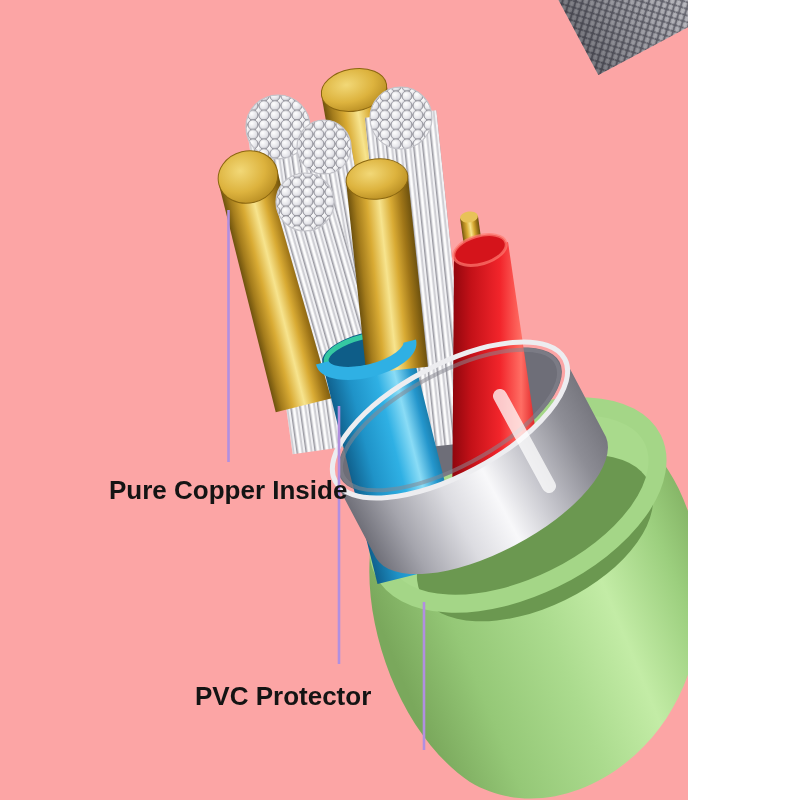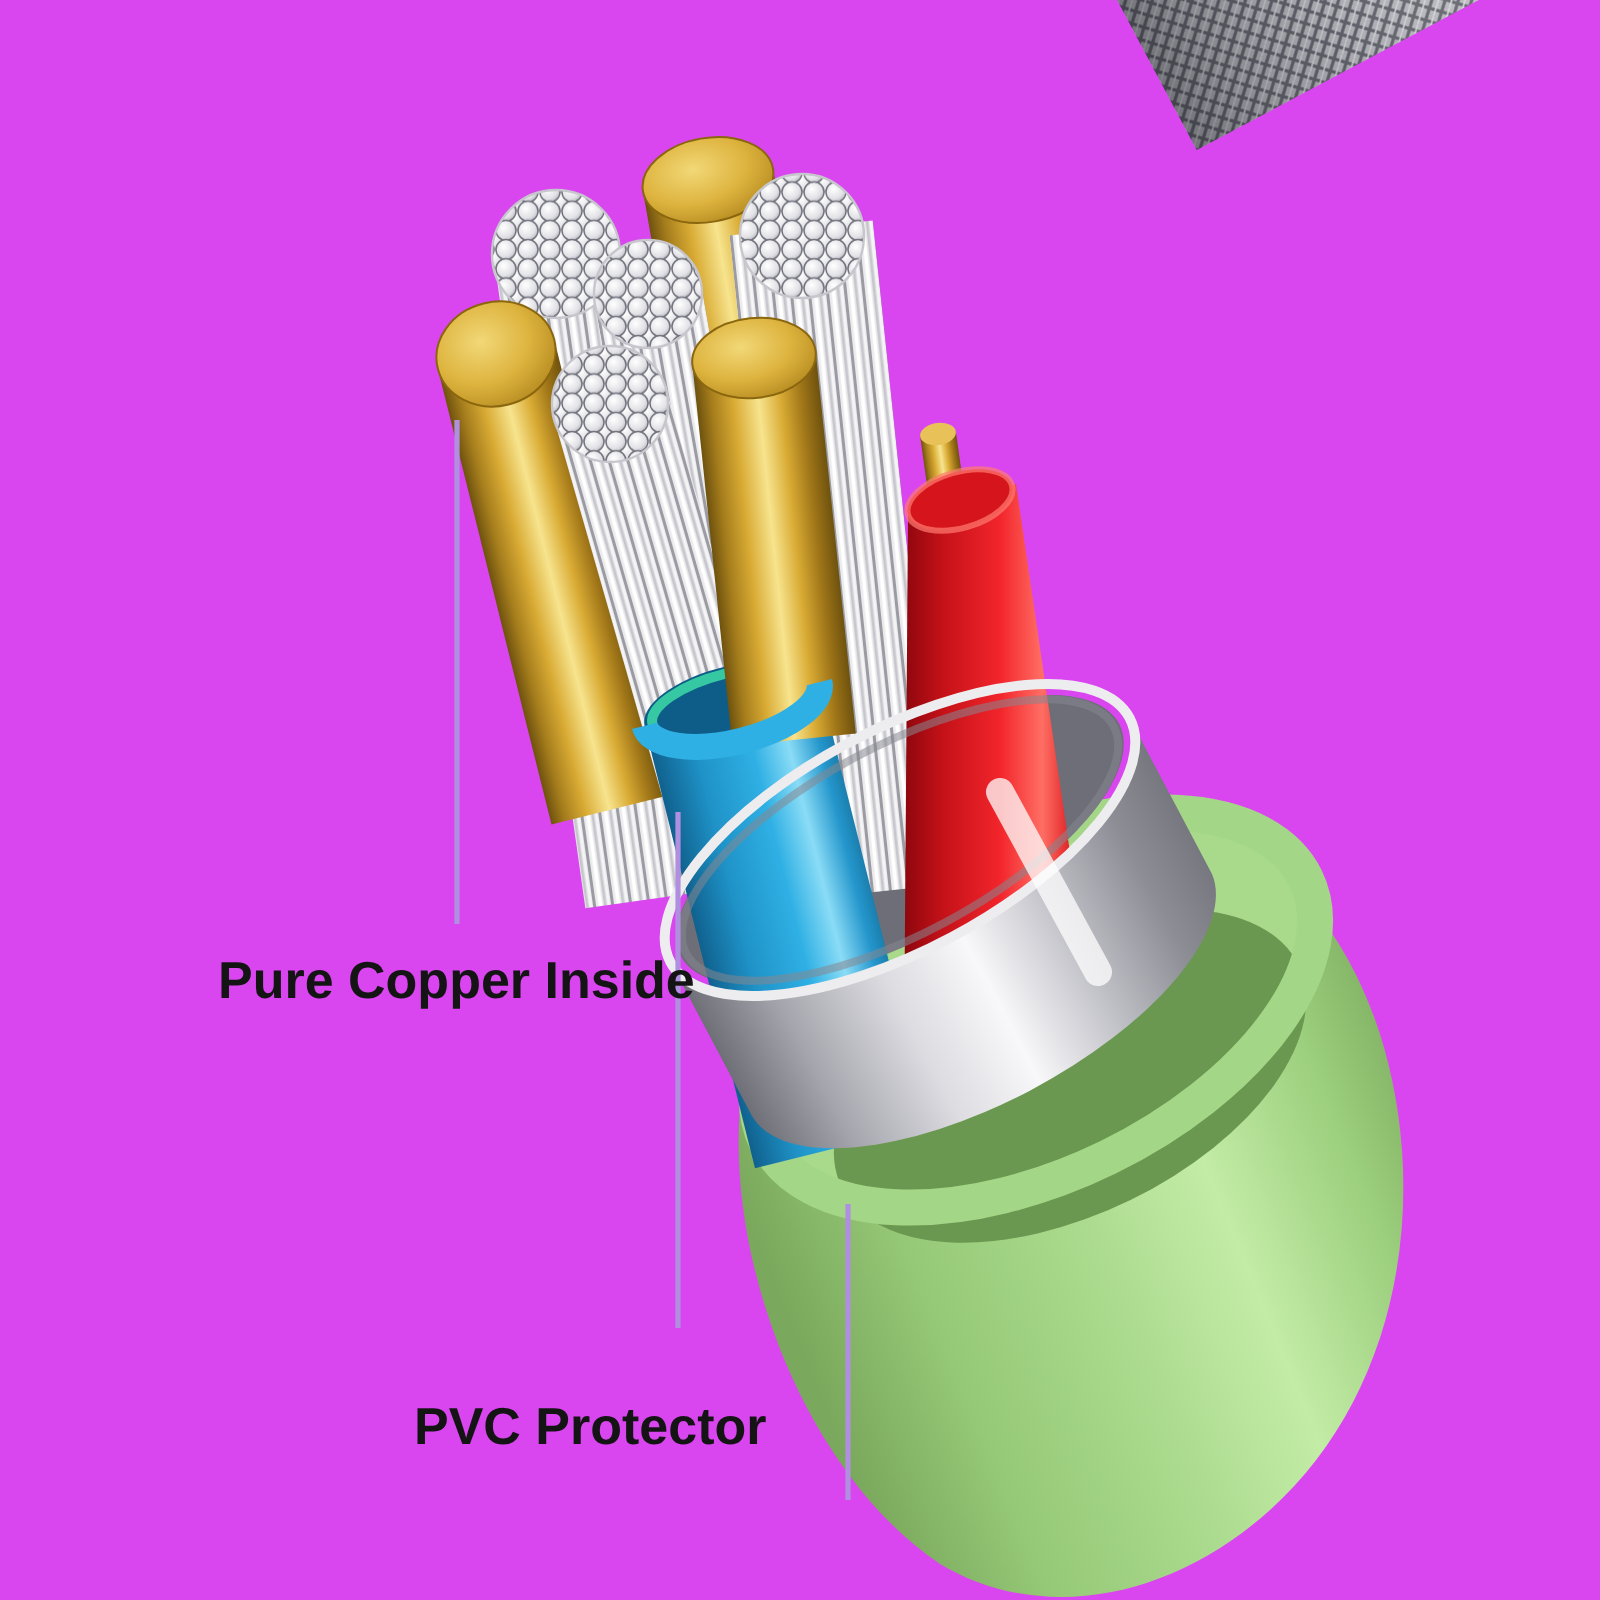--- a/index.html
+++ b/index.html
@@ -1,30 +1,30 @@
 <!DOCTYPE html>
 <html><head>
 <meta charset="utf-8">
 <style>
   html,body{margin:0;padding:0;background:#ffffff;}
   .stage{
-    position:relative;width:800px;height:800px;background:#d946ef;overflow:hidden;
+    position:relative;width:688px;height:800px;background:#fca5a5;overflow:hidden;
     font-family:"Liberation Sans", sans-serif;
   }
   .stage svg{position:absolute;left:0;top:0;}
   .callout-label{
     position:absolute;
     font-weight:700;
     font-size:26px;
     color:#141414;
     letter-spacing:0px;
     white-space:nowrap;
   }
   #label-copper{left:109px;top:475px;}
-  #label-protector{left:207px;top:681px;margin-top:17px;}
+  #label-protector{left:195px;top:681px;}
   #label-material{left:412px;top:753px;}
 </style>
 </head>
 <body>
 
 <div class="stage">
 
   <svg width="800" height="800" viewBox="0 0 800 800">
     <defs>
       <linearGradient id="goldBody" x1="0" y1="0" x2="1" y2="0">

